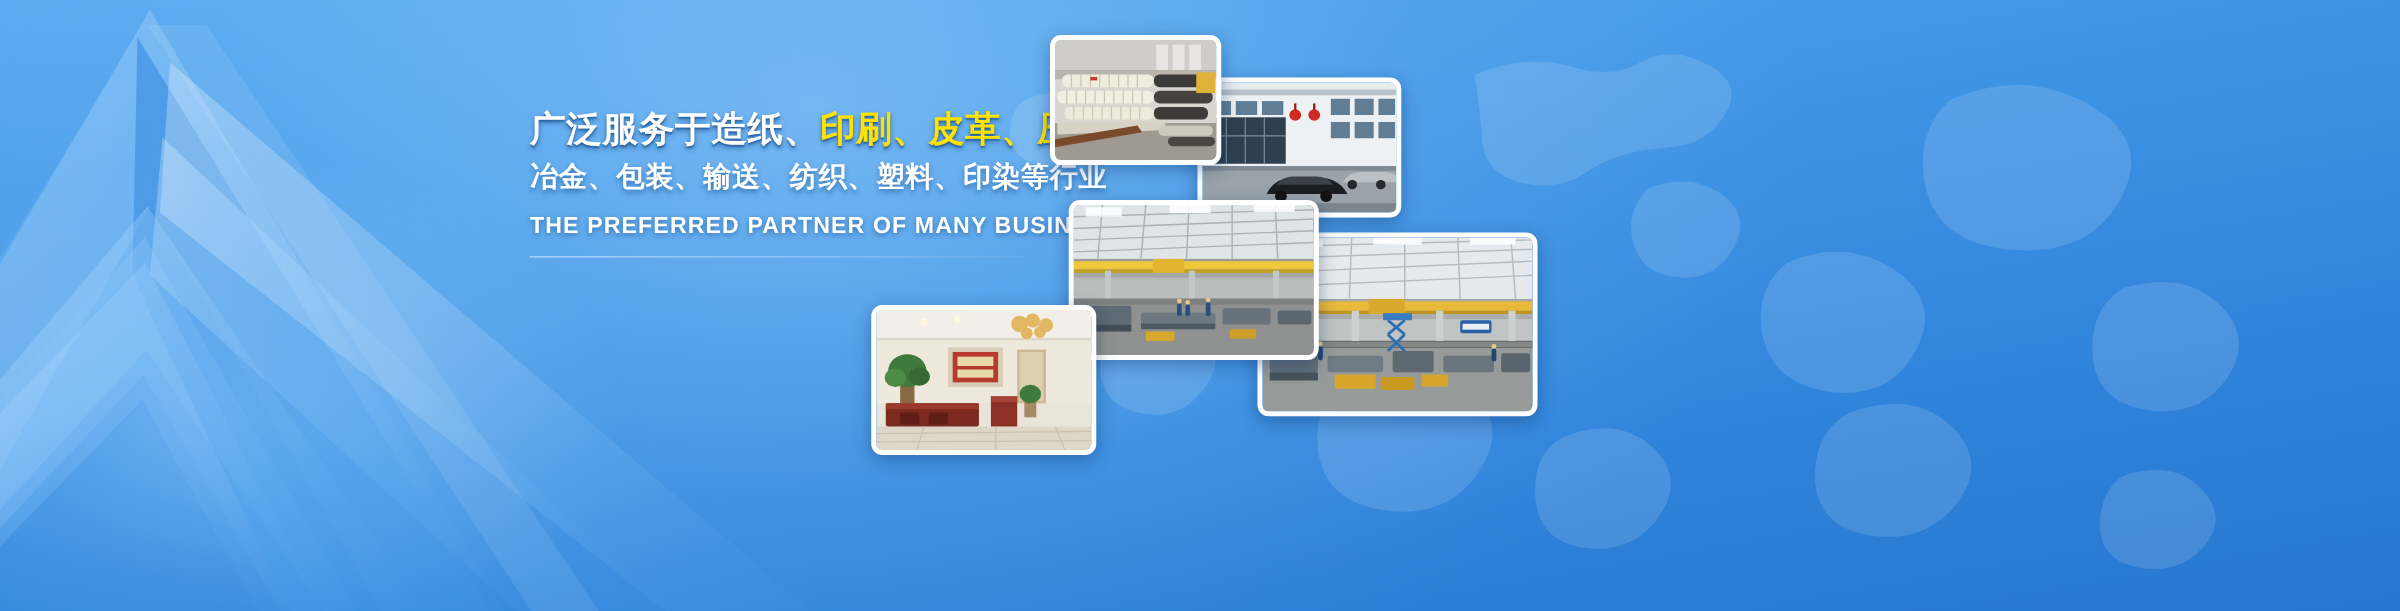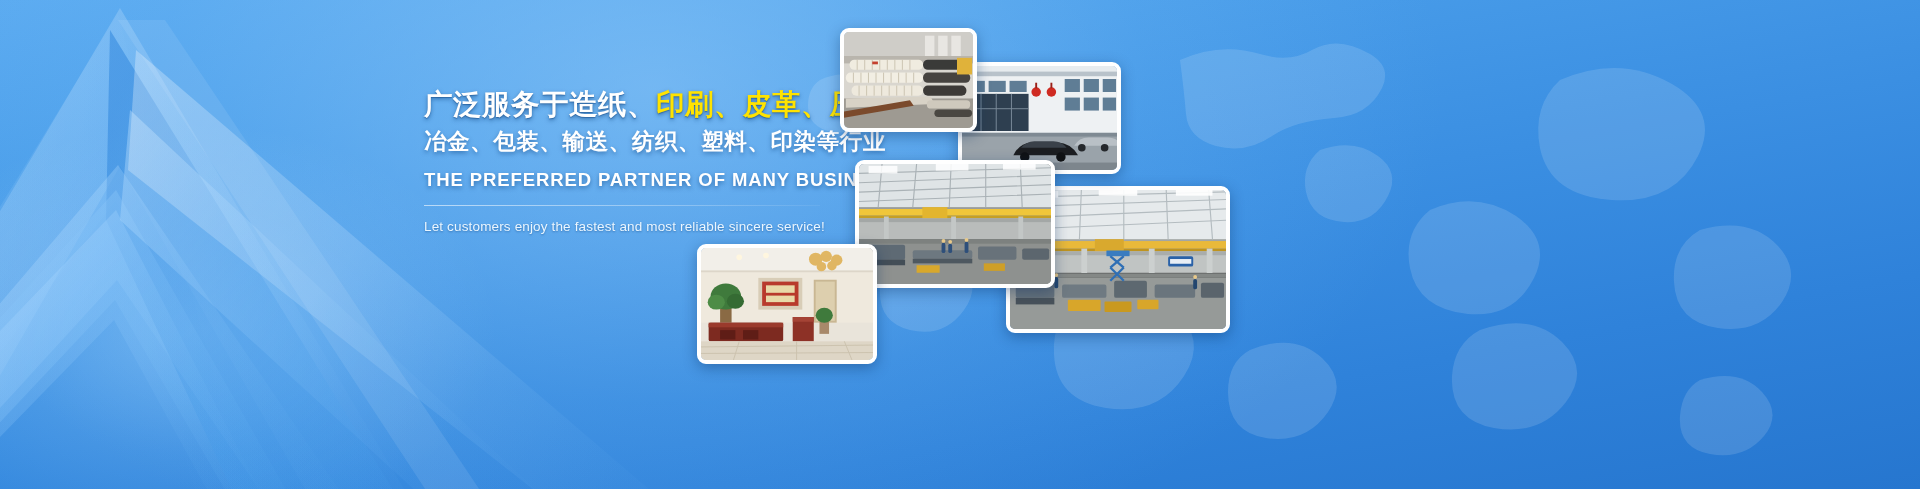--- a/index.html
+++ b/index.html
@@ -202,21 +202,20 @@
   <div class="copy">
 
     <div class="headline"><span>广泛服务于造纸、</span><span class="hl">印刷、皮革、压延、</span></div>
 
     <div class="headline-2">冶金、包装、输送、纺织、塑料、印染等行业</div>
 
     <div class="subhead">THE PREFERRED PARTNER OF MANY BUSINESS ELITES</div>
 
     <div class="divider"></div>
 
-    <div class="tagline">Let customers enjoy the fastest and most reliable sincere service!</div>
   </div>
 
   <div class="collage">
 
     <div class="photo ph-rollers">
       <div class="inner">
         <svg viewBox="0 0 137 104" preserveAspectRatio="none" aria-hidden="true">
           <rect width="137" height="104" fill="#d9d6cf"></rect>
           <rect y="0" width="137" height="26" fill="#cfcdc8"></rect>
           <rect y="26" width="137" height="8" fill="#b9b5ad"></rect>

